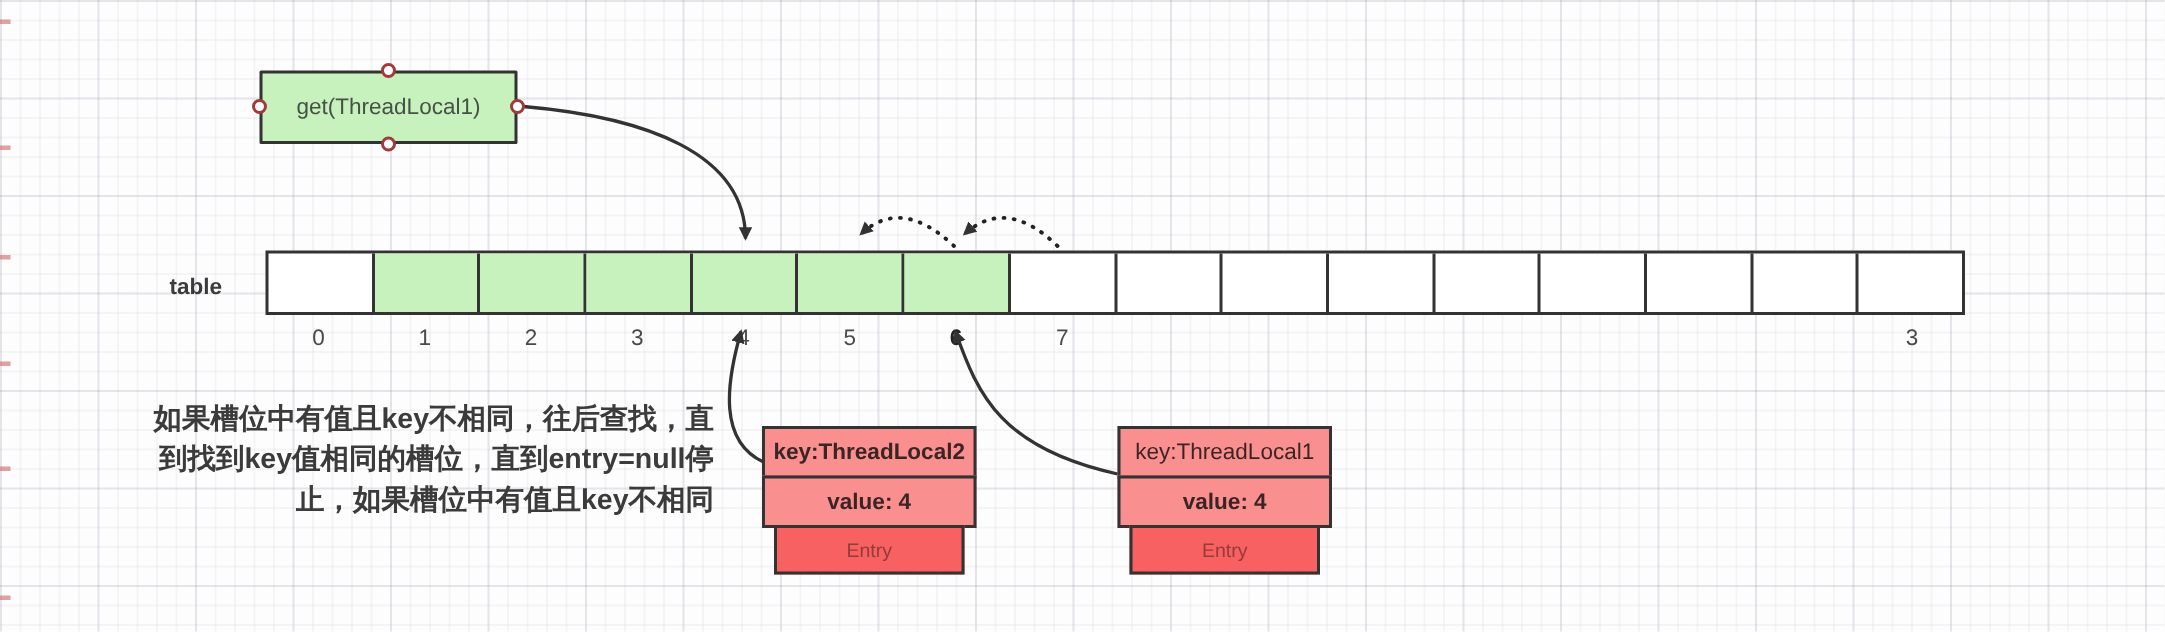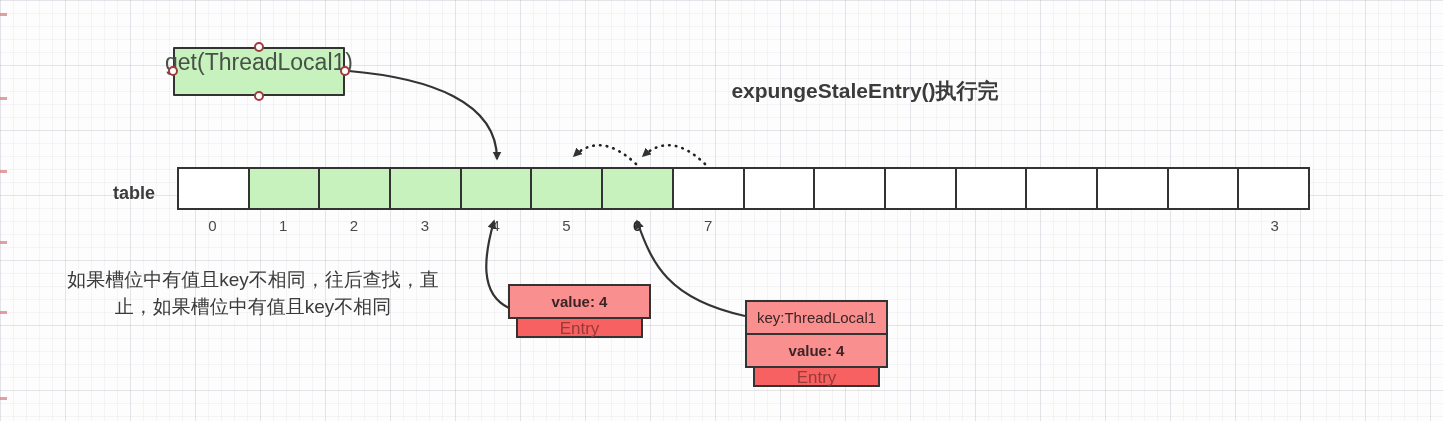--- a/index.html
+++ b/index.html
@@ -14,70 +14,70 @@
       linear-gradient(to bottom, rgba(130,130,150,0.14) 1px, transparent 1px);
     background-size:13px 13px,13px 13px,65px 65px,65px 65px;
   }
   #canvas{position:absolute;inset:0;}
   .tick{position:absolute;left:0;width:7px;height:3px;background:rgba(205,100,100,0.6);}
 
   
   .get-box{
     position:absolute;left:173px;top:47px;width:172px;height:49px;
     box-sizing:border-box;background:var(--green-fill);border:2px solid var(--stroke-dark);
-    display:flex;justify-content:center;
-    font-size:23px;color:#465246;border-radius:1px;
+    display:flex;align-items:center;justify-content:center;
+    font-size:15px;color:#465246;border-radius:1px;
   }
   .handle{
     position:absolute;width:10px;height:10px;border-radius:50%;
     background:#fff;border:2px solid var(--handle-ring);box-sizing:border-box;z-index:5;
   }
 
   
   .title{
     position:absolute;left:690px;top:76px;width:350px;text-align:center;
     font-weight:bold;font-size:21px;line-height:30px;color:var(--text-dark);
   }
   .note{
-    position:absolute;left:30px;top:266px;width:446px;text-align:center;
-    font-weight:normal;font-size:19px;line-height:27px;color:var(--text-dark);
+    position:absolute;left:30px;top:266px;width:446px;text-align:right;
+    font-weight:bold;font-size:19px;line-height:27px;color:var(--text-dark);
   }
   .table-label{
-    position:absolute;left:113px;top:183px;font-weight:bold;font-size:18px;color:var(--text-dark);
+    position:absolute;left:113px;top:183px;font-weight:bold;font-size:15px;color:var(--text-dark);
   }
 
   
   .table-row{
     position:absolute;left:177px;top:167px;width:1133px;height:43px;
     box-sizing:border-box;border:2px solid var(--stroke-dark);background:#fff;display:flex;
   }
   .slot{flex:1;border-right:2px solid var(--stroke-dark);}
   .slot:last-child{border-right:none;}
   .slot.green{background:var(--green-fill);}
   .index-row{position:absolute;left:177px;top:217px;width:1133px;display:flex;}
   .idx{flex:1;text-align:center;font-size:15px;color:#4a4a4a;}
   .idx.bold{font-weight:bold;color:#222;}
 
   
   .entry-group{position:absolute;width:143px;}
   .eg1{left:508px;top:284px;}
-  .eg2{left:745px;top:300px;}
+  .eg2{left:745px;top:284px;}
   .kv{
     box-sizing:border-box;width:143px;height:35px;margin-top:-2px;
     background:var(--red-fill);border:2px solid var(--stroke-dark);
     display:flex;align-items:center;justify-content:center;
     font-size:15px;color:#3d2424;
   }
   .kv:first-child{margin-top:0;}
   .kv.bold{font-weight:bold;}
   .tag{
-    box-sizing:border-box;width:127px;height:21px;margin:-2px auto 0;
+    box-sizing:border-box;width:127px;height:33px;margin:-2px auto 0;
     background:var(--red-deep);border:2px solid var(--stroke-dark);
-    display:flex;align-items:flex-start;justify-content:center;
-    font-size:17px;color:var(--entry-text);
+    display:flex;align-items:center;justify-content:center;
+    font-size:13px;color:var(--entry-text);
   }
 
   svg.arrows{position:absolute;inset:0;pointer-events:none;z-index:4;}
 </style>
 </head>
 <body>
 
 <div id="canvas">
 
   <div class="tick" style="top:13px"></div>
@@ -89,25 +89,25 @@
 
   <div class="get-box">
     <span>get(ThreadLocal1)</span>
   </div>
   <div class="handle" style="left:168px;top:66px;"></div>
   <div class="handle" style="left:254px;top:42px;"></div>
   <div class="handle" style="left:340px;top:66px;"></div>
   <div class="handle" style="left:254px;top:91px;"></div>
 
   <div class="title">
-    <div>expungeStaleEntry()执行完</div>
   </div>
 
   <div class="note">
     <div>如果槽位中有值且key不相同，往后查找，直</div>
+    <div>到找到key值相同的槽位，直到entry=null停</div>
     <div>止，如果槽位中有值且key不相同</div>
   </div>
 
   <div class="table-label">table</div>
   <div class="table-row">
       <div class="slot"></div>
       <div class="slot green"></div>
       <div class="slot green"></div>
       <div class="slot green"></div>
       <div class="slot green"></div>
@@ -137,20 +137,23 @@
       <div class="idx"></div>
       <div class="idx"></div>
       <div class="idx"></div>
       <div class="idx"></div>
       <div class="idx"></div>
       <div class="idx">3</div>
     </div>
 
   <div class="entry-group eg1">
     <div class="kv bold">
+        <span>key:ThreadLocal2</span>
+      </div>
+    <div class="kv bold">
         <span>value: 4</span>
       </div>
     <div class="tag">
         <span>Entry</span>
       </div>
   </div>
 
   <div class="entry-group eg2">
     <div class="kv">
         <span>key:ThreadLocal1</span>

